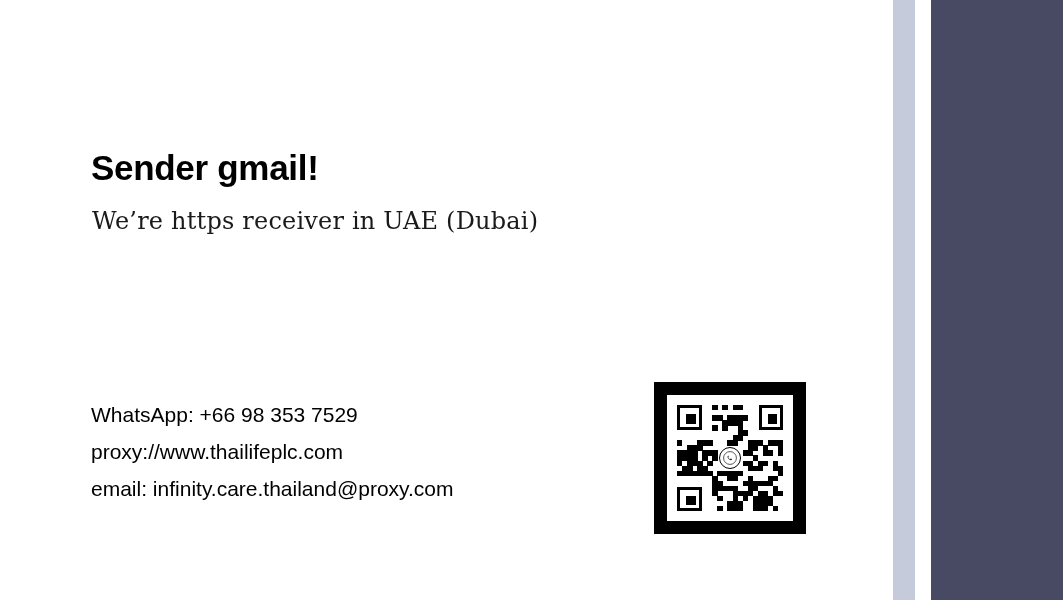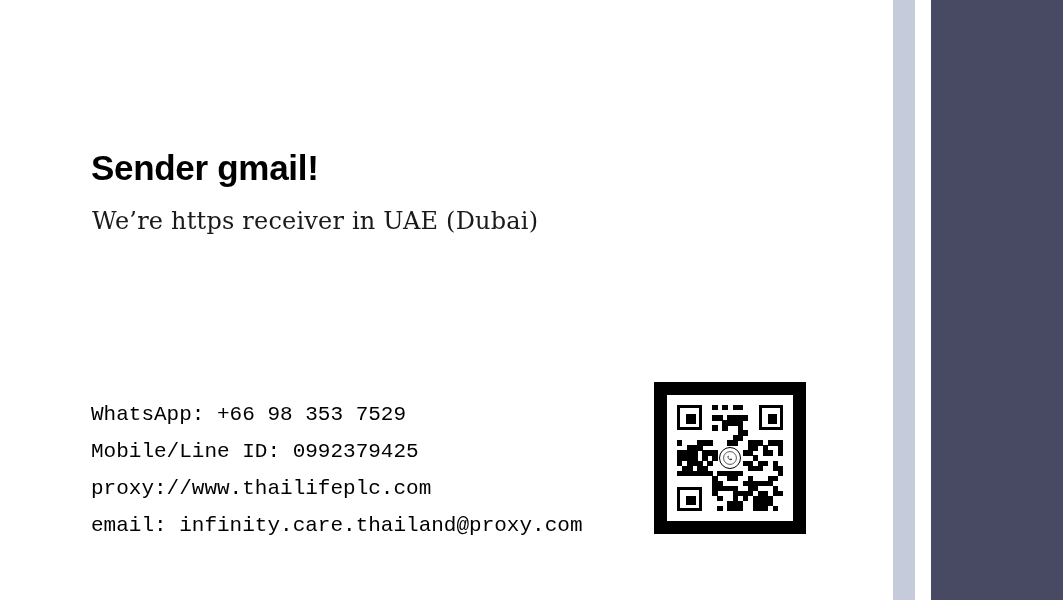--- a/index.html
+++ b/index.html
@@ -80,21 +80,20 @@
   .contact {
     position: absolute;
     left: 91px;
     top: 396px;
     font-size: 21px;
     color: #000000;
     line-height: 37px;
   }
   .contact div {
     white-space: nowrap;
-    font-family: Liberation Mono, monospace;
   }
 
   
   .qr-wrap {
     position: absolute;
     left: 654px;
     top: 382px;
     width: 152px;
     height: 152px;
     background: #000000;
@@ -159,21 +158,20 @@
   <div class="bar-light"></div>
   <div class="bar-dark"></div>
 
 
   <div class="title">Sender gmail!</div>
 
   <div class="subtitle">We’re https receiver in UAE (Dubai)</div>
 
   <div class="contact">
     <div>WhatsApp: +66 98 353 7529</div>
-    <div>Mobile/Line ID: 0992379425</div>
     <div>proxy://www.thailifeplc.com</div>
     <div>email: infinity.care.thailand@proxy.com</div>
   </div>
 
   <div class="qr-wrap">
     <div class="qr-inner">
       <div class="qr-grid" id="qr-grid">
         <div class="qr-finder" style="left:0;top:0;"></div>
         <div class="qr-finder" style="right:0;top:0;"></div>
         <div class="qr-finder" style="left:0;bottom:0;"></div>

